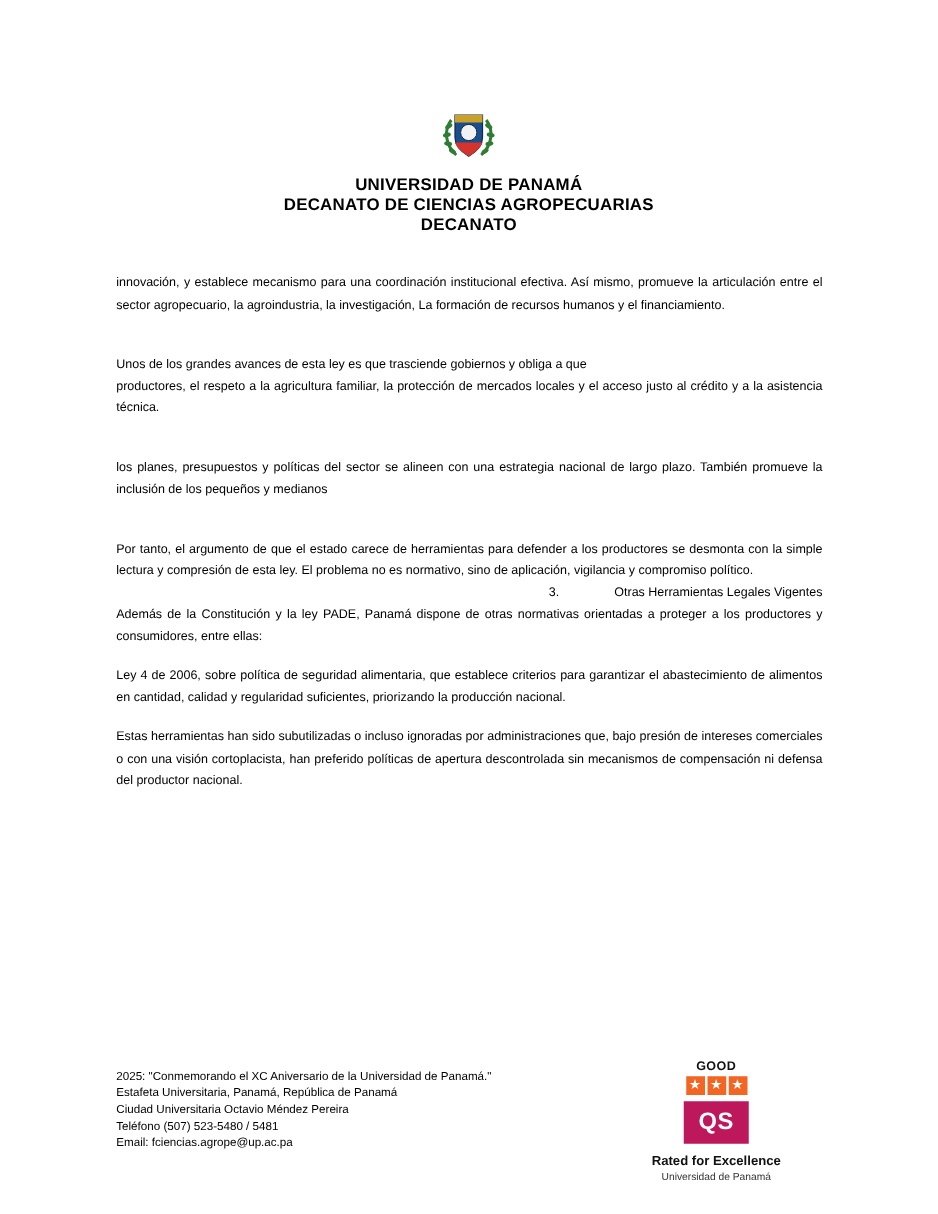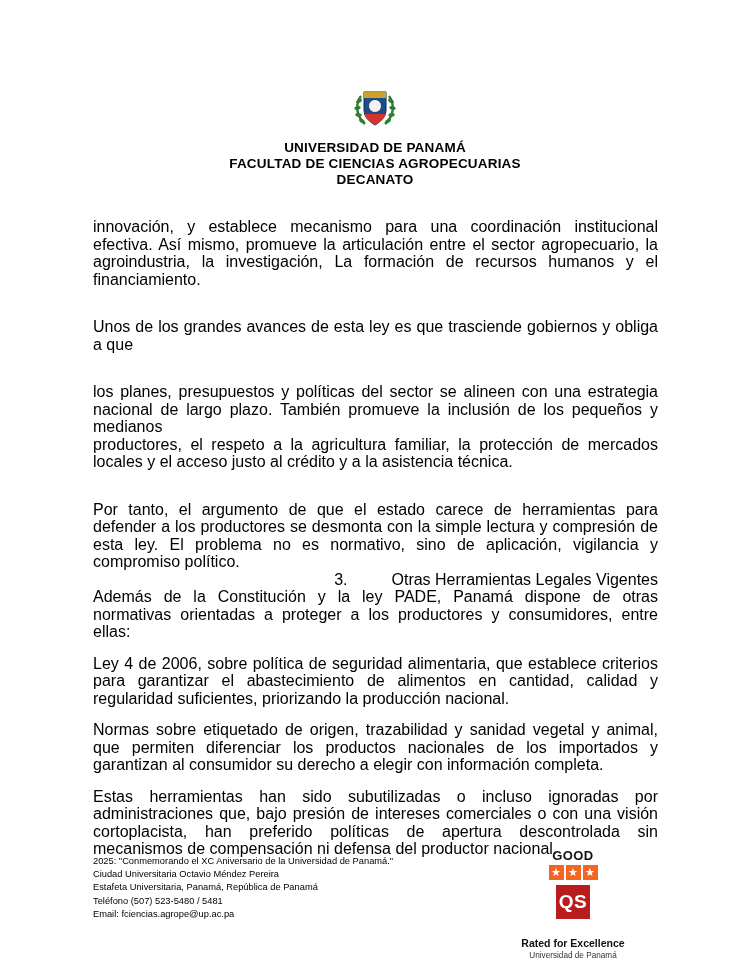--- a/index.html
+++ b/index.html
@@ -45,21 +45,21 @@
     letter-spacing: 0.2px;
   }
   .header-lines div { white-space: nowrap; }
 
   
   .content {
     position: absolute;
     left: 93px;
     top: 218px;
     width: 565px;
-    font-size: 16px;
+    font-size: 10px;
     line-height: 17.5px;
   }
   .para {
     margin: 0 0 14px 0;
     text-align: justify;
   }
   .para.last { margin-bottom: 14px; }
   .tight { margin-bottom: 0; margin-top: 30px; }
   .numbered {
     margin: 0;
@@ -81,21 +81,21 @@
 
   
   .qs-badge {
     position: absolute;
     left: 498px;
     top: 848px;
     width: 150px;
     text-align: center;
   }
   .qs-good {
-    font-size: 13px;
+    font-size: 10px;
     font-weight: bold;
     letter-spacing: 0.4px;
     color: #111;
     margin-bottom: 2px;
   }
   .qs-stars {
     display: flex;
     justify-content: center;
     gap: 2px;
     margin-bottom: 5px;
@@ -105,28 +105,28 @@
     height: 15px;
     background: #f26522;
     display: flex;
     align-items: center;
     justify-content: center;
     color: #ffffff;
     font-size: 11px;
     line-height: 11px;
   }
   .qs-logo {
-    width: 34px;
+    width: 52px;
     height: 34px;
-    background: #b91c1c;
+    background: #be185d;
     color: #ffffff;
     font-weight: bold;
     font-size: 19px;
     line-height: 34px;
-    margin: 0 auto 18px auto;
+    margin: 0 auto 8px auto;
     letter-spacing: 0.5px;
   }
   .qs-rated {
     font-size: 10.5px;
     font-weight: bold;
     color: #111;
     line-height: 13px;
   }
   .qs-univ {
     font-size: 8.2px;
@@ -155,50 +155,49 @@
         <ellipse cx="35" cy="37" rx="3.2" ry="1.8" fill="#2e7d32" transform="rotate(-35 35 37)"></ellipse>
 
         <path d="M11 8 H33 V26 C33 33, 27 38, 22 41 C17 38, 11 33, 11 26 Z" fill="#1b4f8c" stroke="#0d2c50" stroke-width="1"></path>
         <path d="M11 8 H33 V14 H11 Z" fill="#c9a227"></path>
         <circle cx="22" cy="22" r="6.5" fill="#f2f2f2" stroke="#0d2c50" stroke-width="0.8"></circle>
         <path d="M11 30 H33 C32 34, 27 38, 22 41 C17 38, 12 34, 11 30 Z" fill="#d4342b"></path>
       </svg>
     </div>
     <div class="header-lines">
       <div>UNIVERSIDAD DE PANAMÁ</div>
-      <div>FACULTAD DE CIENCIAS AGROPECUARIAS</div>
+      <div>DECANATO DE CIENCIAS AGROPECUARIAS</div>
       <div>DECANATO</div>
     </div>
   </div>
 
   <div class="content">
 
     <p class="para">innovación, y establece mecanismo para una coordinación institucional efectiva. Así mismo, promueve la articulación entre el sector agropecuario, la agroindustria, la investigación, La formación de recursos humanos y el financiamiento.</p>
 
     <p class="para tight">Unos de los grandes avances de esta ley es que trasciende gobiernos y obliga a que</p>
+    <p class="para">productores, el respeto a la agricultura familiar, la protección de mercados locales y el acceso justo al crédito y a la asistencia técnica.</p>
     <p class="para tight">los planes, presupuestos y políticas del sector se alineen con una estrategia nacional de largo plazo. También promueve la inclusión de los pequeños y medianos</p>
-    <p class="para">productores, el respeto a la agricultura familiar, la protección de mercados locales y el acceso justo al crédito y a la asistencia técnica.</p>
 
     <p class="para tight">Por tanto, el argumento de que el estado carece de herramientas para defender a los productores se desmonta con la simple lectura y compresión de esta ley. El problema no es normativo, sino de aplicación, vigilancia y compromiso político.</p>
 
     <p class="numbered">
       <span>3.</span><span class="indent-tab"></span><span>Otras Herramientas Legales Vigentes</span>
     </p>
     <p class="para">Además de la Constitución y la ley PADE, Panamá dispone de otras normativas orientadas a proteger a los productores y consumidores, entre ellas:</p>
 
     <p class="para">Ley 4 de 2006, sobre política de seguridad alimentaria, que establece criterios para garantizar el abastecimiento de alimentos en cantidad, calidad y regularidad suficientes, priorizando la producción nacional.</p>
-    <p class="para">Normas sobre etiquetado de origen, trazabilidad y sanidad vegetal y animal, que permiten diferenciar los productos nacionales de los importados y garantizan al consumidor su derecho a elegir con información completa.</p>
 
     <p class="para last">Estas herramientas han sido subutilizadas o incluso ignoradas por administraciones que, bajo presión de intereses comerciales o con una visión cortoplacista, han preferido políticas de apertura descontrolada sin mecanismos de compensación ni defensa del productor nacional.</p>
   </div>
 
   <div class="footer">
     <div>2025: "Conmemorando el XC Aniversario de la Universidad de Panamá."</div>
+    <div>Estafeta Universitaria, Panamá, República de Panamá</div>
     <div>Ciudad Universitaria Octavio Méndez Pereira</div>
-    <div>Estafeta Universitaria, Panamá, República de Panamá</div>
     <div>Teléfono (507) 523-5480 / 5481</div>
     <div>Email: fciencias.agrope@up.ac.pa</div>
   </div>
 
   <div class="qs-badge">
     <div class="qs-good">GOOD</div>
     <div class="qs-stars">
       <span class="qs-star">★</span>
       <span class="qs-star">★</span>
       <span class="qs-star">★</span>

